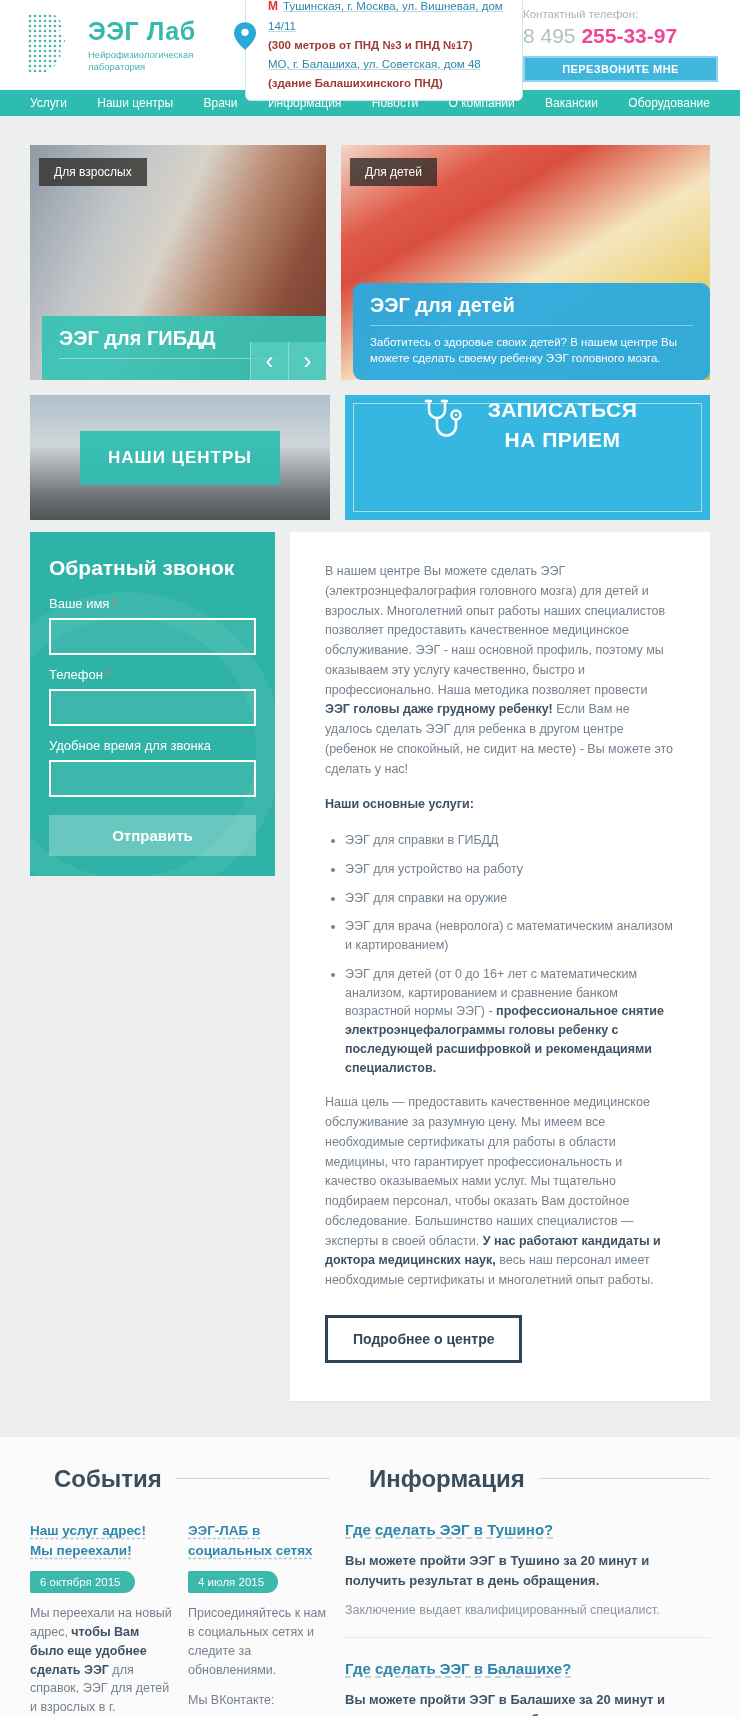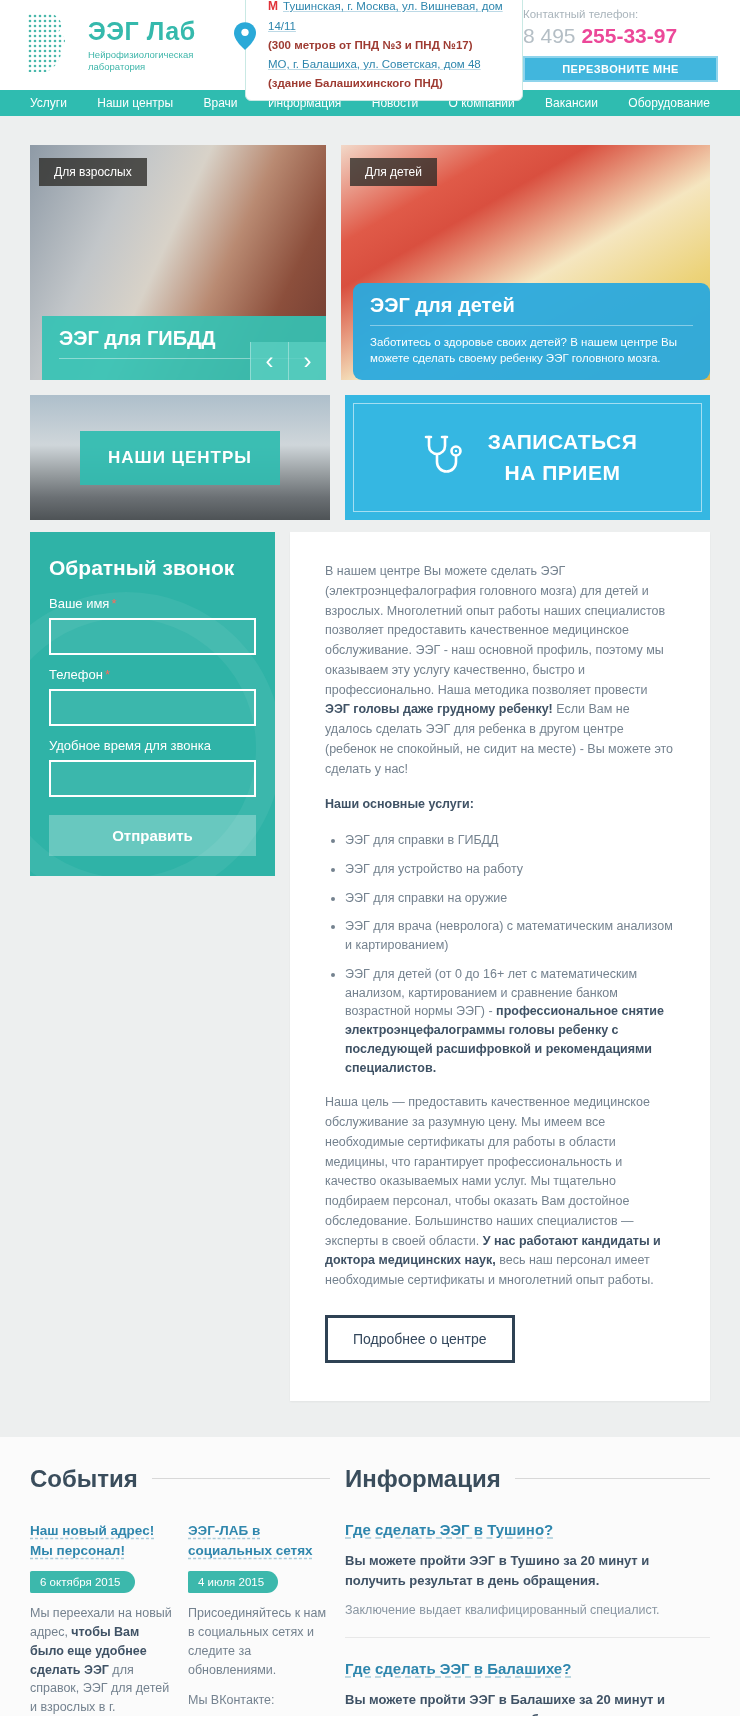--- a/index.html
+++ b/index.html
@@ -56,21 +56,21 @@
   .slide-text { font-size:11.5px; line-height:1.45; }
   .slider-arrows { position:absolute; right:0; bottom:0; display:flex; }
   .arrow-btn { width:38px; height:38px; border:none; background:rgba(88,205,192,.85); color:#fff;
     font-size:24px; line-height:36px; cursor:pointer; border-left:1px solid rgba(255,255,255,.35); font-family:inherit; }
 
   .banners { margin-top:15px; display:flex; gap:15px; height:125px; }
   .banner-centers { width:300px; flex:none; position:relative; display:flex; align-items:center; justify-content:center; overflow:hidden; cursor:pointer; }
   .photo-city { background:linear-gradient(180deg,#aebfcb 0%,#cfd6da 40%,#9aa0a3 62%,#6b7074 82%,#4e5356 100%); }
   .centers-label { position:relative; background:rgba(47,188,176,.92); color:#fff; font-size:17px; font-weight:bold;
     letter-spacing:1px; padding:17px 28px; }
-  .banner-appointment { flex:1; position:relative; background:#35b7e2; display:flex; align-items:center; justify-content:center; gap:20px; cursor:pointer; }
+  .banner-appointment { flex:1; position:relative; background:#35b7e2; display:flex; align-items:flex-start; justify-content:center; gap:20px; cursor:pointer; }
   .banner-appointment::after { content:""; position:absolute; inset:8px; border:1px solid rgba(255,255,255,.55); pointer-events:none; }
   .appt-text { color:#fff; font-size:21px; font-weight:bold; letter-spacing:.5px; line-height:1.45; text-align:center; }
 
   
   .content-row { margin-top:12px; display:flex; gap:15px; align-items:flex-start; }
   .callback-form { width:245px; flex:none; background:#2fb3a7; color:#fff; padding:24px 19px 20px; position:relative; overflow:hidden; }
   .callback-form::before { content:""; position:absolute; width:260px; height:260px; border:26px solid rgba(255,255,255,.06);
     border-radius:50%; left:-60px; top:60px; pointer-events:none; }
   .cf-title { font-size:21px; font-weight:bold; margin-bottom:16px; position:relative; }
   .cf-label { font-size:13px; margin:12px 0 7px; position:relative; }
@@ -80,29 +80,29 @@
   .cf-submit { margin-top:18px; width:100%; height:41px; border:none; background:rgba(255,255,255,.28);
     color:#fff; font-size:15px; font-weight:bold; cursor:pointer; position:relative; font-family:inherit; }
 
   .about-card { flex:1; background:#fff; padding:30px 35px 38px; box-shadow:0 1px 2px rgba(0,0,0,.05); }
   .about-title { font-size:27px; font-weight:bold; color:#33475c; margin-bottom:20px; }
   .about-card p { font-size:12.5px; line-height:1.58; color:#74828f; margin-bottom:16px; }
   .about-card strong { color:#3f5265; }
   .services-list { margin:0 0 16px 20px; }
   .services-list li { font-size:12.5px; line-height:1.5; color:#74828f; margin-bottom:10px; }
   .more-btn { display:inline-block; margin-top:8px; background:#fff; border:3px solid #2f4254; padding:13px 25px;
-    font-size:14px; font-weight:normal; color:#33475c; cursor:pointer; font-family:inherit; }
+    font-size:14px; font-weight:bold; color:#33475c; cursor:pointer; font-family:inherit; }
 
   
   .news { margin-top:36px; background:#fbfbfb; padding:28px 30px 46px; }
   .news-cols { display:flex; gap:15px; }
   .events-col { width:300px; flex:none; }
   .info-col { flex:1; }
   .sec-heading { display:flex; align-items:center; margin-bottom:28px; }
-  .sec-heading h2 { font-size:24px; font-weight:bold; color:#3a4d5c; }
+  .sec-heading h2 { font-size:24px; font-weight:bold; color:#3a4d5c;margin-left:24px; }
   .hline { flex:1; height:1px; background:#d8d8d8; margin-left:14px; }
   .events-items { display:flex; gap:16px; }
   .event { flex:1; }
   .event-title { display:inline; font-size:13.5px; font-weight:bold; color:#3087ad; line-height:1.5;
     text-decoration:underline; text-decoration-style:dashed; text-decoration-color:#a8cbd9; text-underline-offset:3px; }
   .date-badge { display:inline-block; background:#3cb8ac; color:#fff; font-size:11.5px; padding:5px 14px 5px 10px;
     border-radius:2px 12px 12px 2px; margin:10px 0 11px; }
   .event p { font-size:12.5px; line-height:1.5; color:#74828f; margin-bottom:12px; }
   .event strong { color:#3f5265; }
 
@@ -250,21 +250,21 @@
 
   <section class="news">
     <div class="news-cols">
       <div class="events-col">
         <div class="sec-heading">
           <h2>События</h2>
           <div class="hline"></div>
         </div>
         <div class="events-items">
           <div class="event">
-            <a class="event-title">Наш новый адрес! Мы персонал!</a><br>
+            <a class="event-title">Наш услуг адрес! Мы переехали!</a><br>
             <span class="date-badge">6 октября 2015</span>
             <p><span>Мы переехали на новый адрес, </span><strong>чтобы Вам было еще удобнее сделать ЭЭГ</strong><span> для справок, ЭЭГ для детей и взрослых в г. Балашиха именно у нас!</span></p>
           </div>
           <div class="event">
             <a class="event-title">ЭЭГ-ЛАБ в социальных сетях</a><br>
             <span class="date-badge">4 июля 2015</span>
             <p>Присоединяйтесь к нам в социальных сетях и следите за обновлениями.</p>
             <p class="soc-line"><span>Мы ВКонтакте:</span> </p>
             
           </div>

